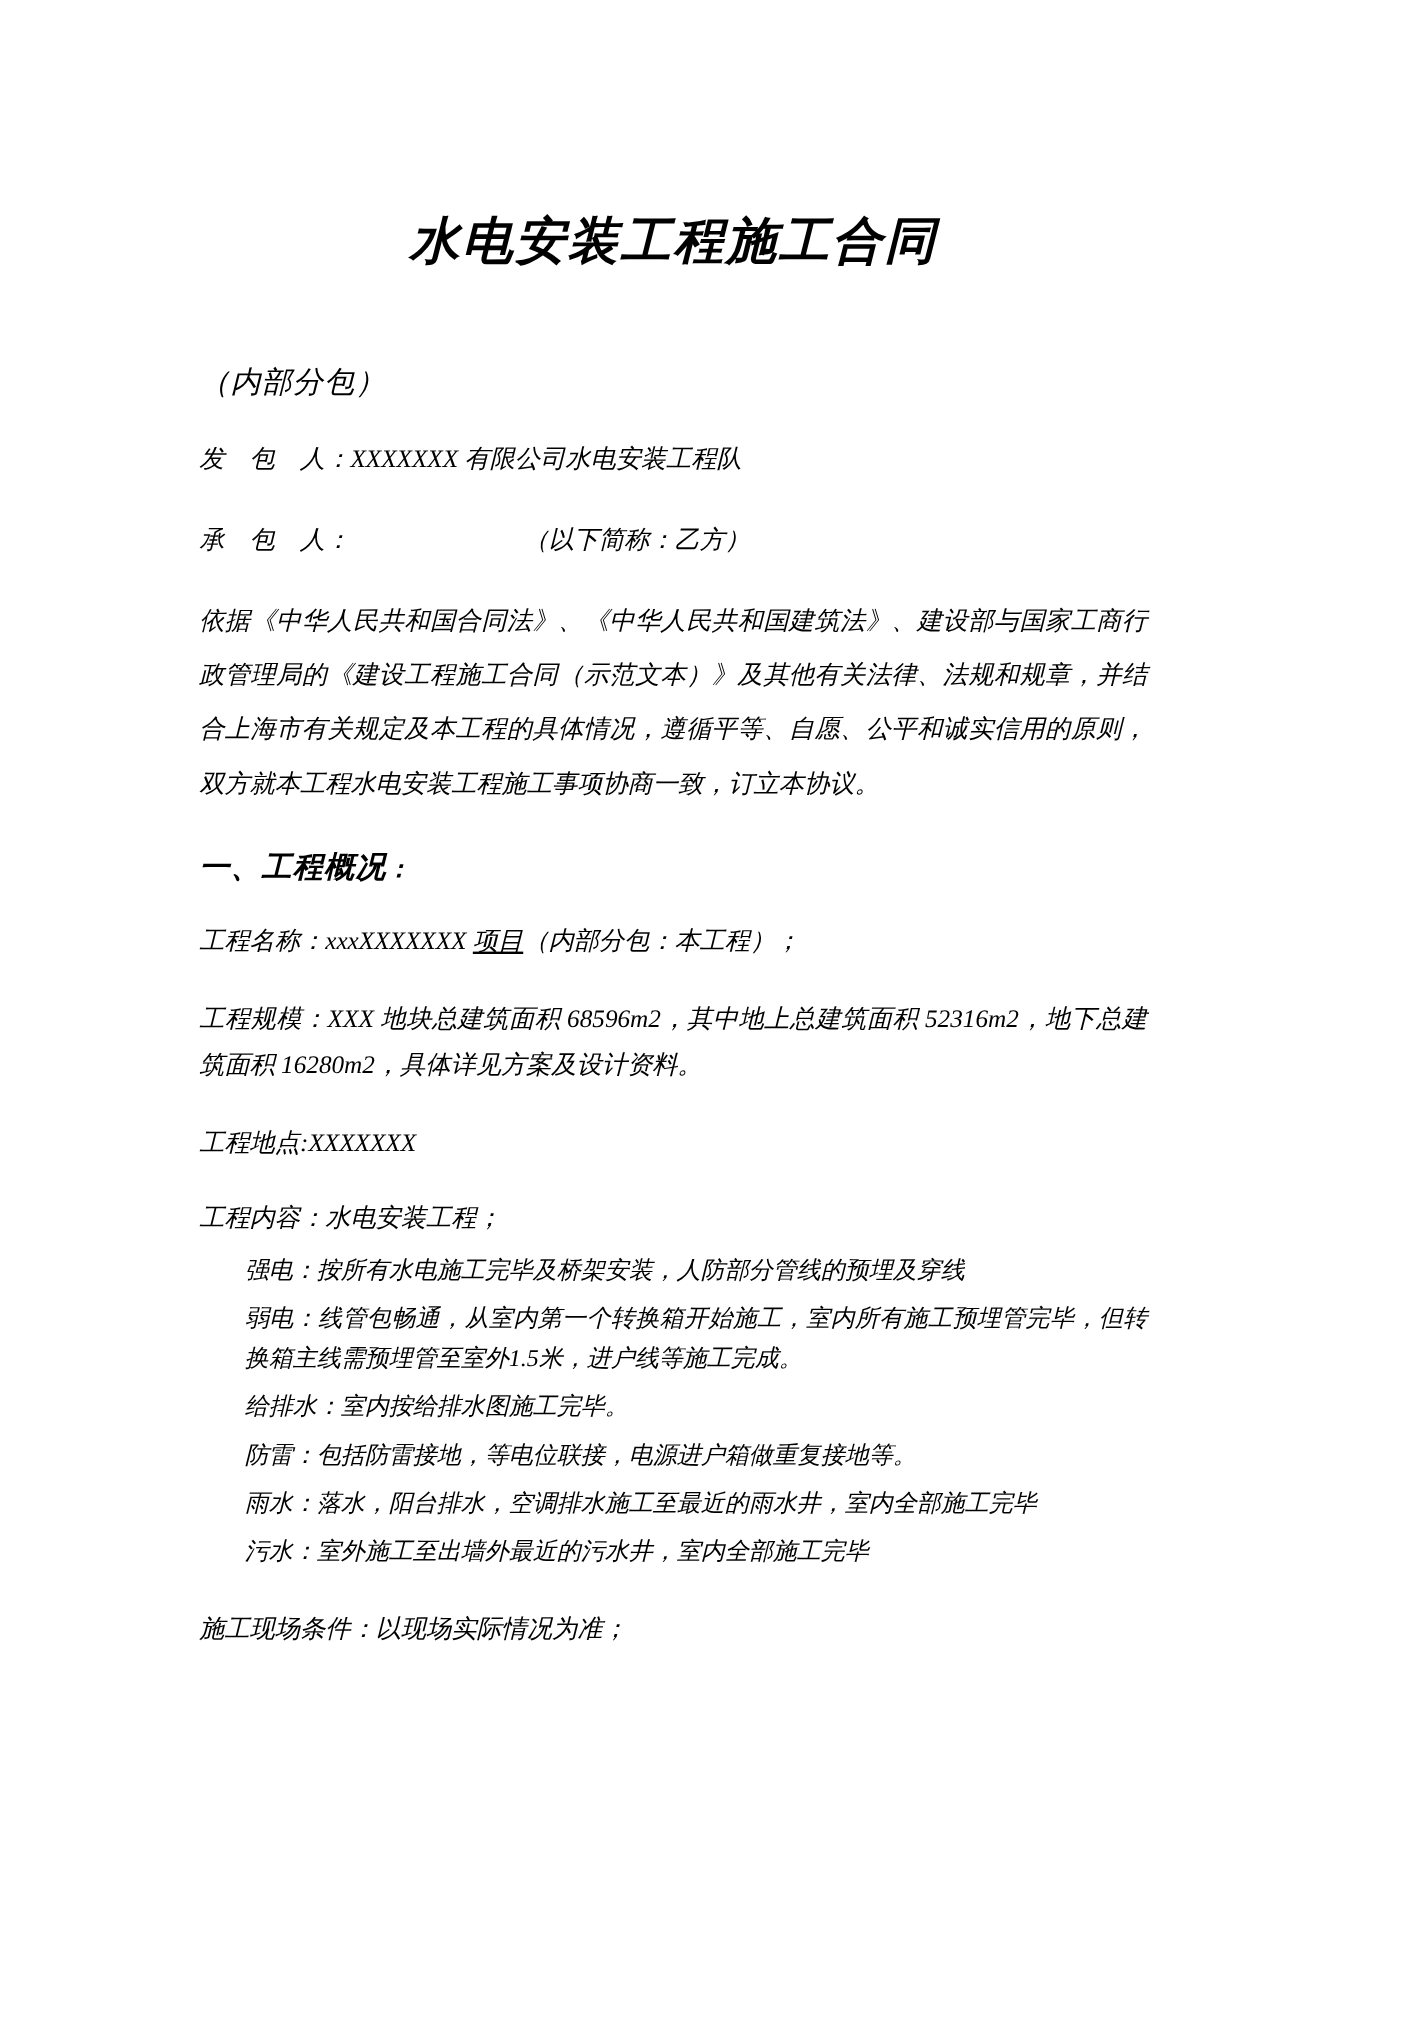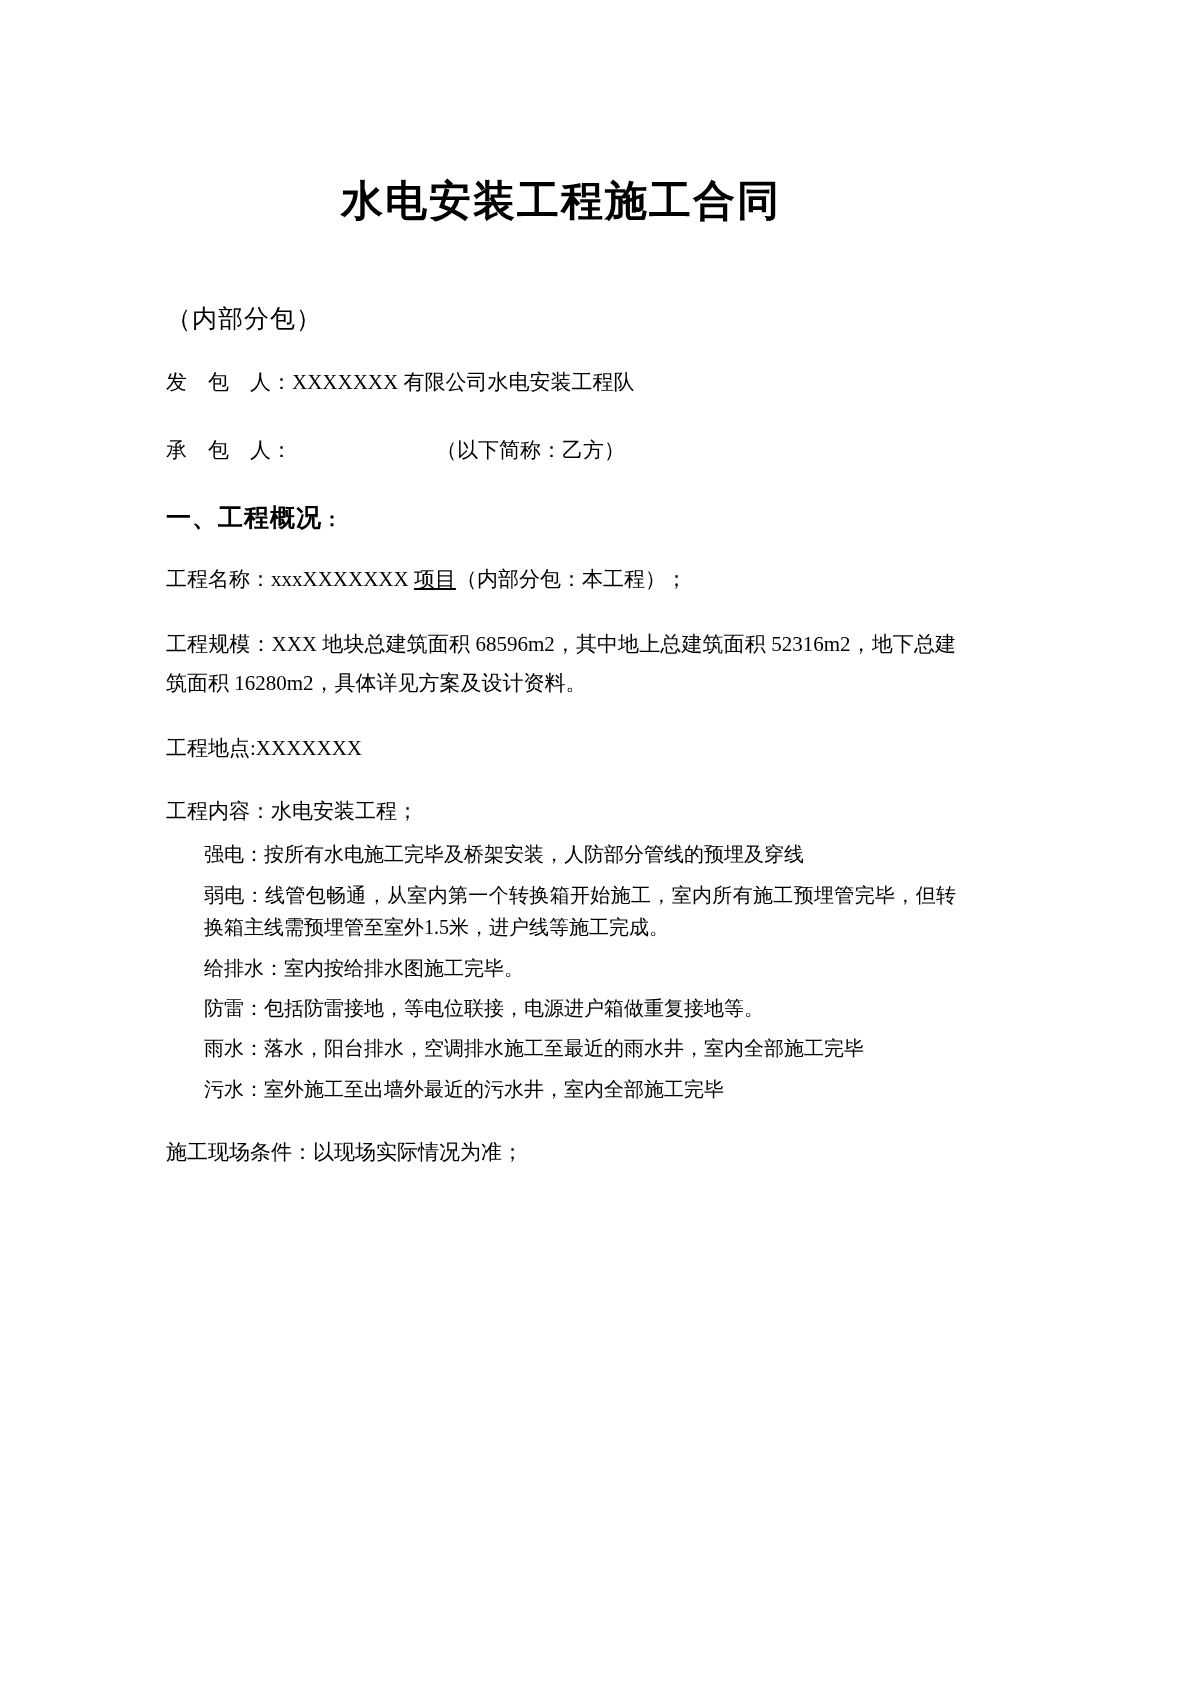--- a/index.html
+++ b/index.html
@@ -12,20 +12,21 @@
     color: #000000;
   }
   .page {
     position: relative;
     width: 1190px;
     height: 1683px;
     background: #ffffff;
     box-sizing: border-box;
     padding: 0;
     overflow: hidden;
+    font-style: italic;
   }
   .content {
     position: absolute;
     left: 166px;
     top: 0;
     width: 790px;
   }
 
   
   .doc-title {
@@ -142,20 +143,21 @@
       <span class="party-label">发　包　人：</span>
       <span class="party-value">XXXXXXX 有限公司水电安装工程队</span>
     </div>
 
     <div class="party-line contractor">
       <span class="party-label">承　包　人：</span>
       <span class="party-value"></span>
       <span class="party-alias">（以下简称：乙方）</span>
     </div>
 
+    <p class="body-para">依据《中华人民共和国合同法》、《中华人民共和国建筑法》、建设部与国家工商行政管理局的《建设工程施工合同（示范文本）》及其他有关法律、法规和规章，并结合上海市有关规定及本工程的具体情况，遵循平等、自愿、公平和诚实信用的原则，双方就本工程水电安装工程施工事项协商一致，订立本协议。</p>
 
     <div class="section-heading">
       <span>一、工程概况</span><span class="tail">：</span>
     </div>
 
     <p class="info-para">
       <span>工程名称：xxxXXXXXXX </span><span class="underlined">项目</span><span>（内部分包：本工程）；</span>
     </p>
 
     <p class="info-para">工程规模：XXX 地块总建筑面积 68596m2，其中地上总建筑面积 52316m2，地下总建筑面积 16280m2，具体详见方案及设计资料。</p>

